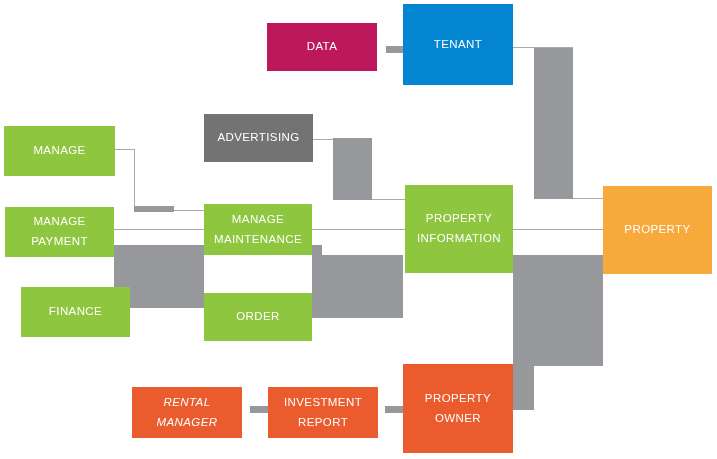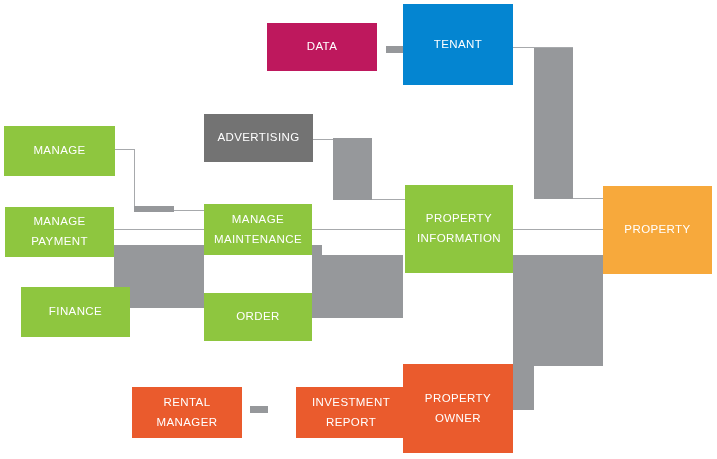--- a/index.html
+++ b/index.html
@@ -57,19 +57,19 @@
     <div class="node" style="left: 204px; top: 114px; width: 109px; height: 48px; background: #737373; color: rgb(255, 255, 255);"><span>ADVERTISING</span></div>
     <div class="node" style="left: 5px; top: 207px; width: 109px; height: 50px; background: rgb(142, 198, 63); color: rgb(255, 255, 255);"><span>MANAGE
 PAYMENT</span></div>
     <div class="node" style="left: 204px; top: 204px; width: 108px; height: 51px; background: rgb(142, 198, 63); color: rgb(255, 255, 255);"><span>MANAGE
 MAINTENANCE</span></div>
     <div class="node" style="left: 405px; top: 185px; width: 108px; height: 88px; background: rgb(142, 198, 63); color: rgb(255, 255, 255);"><span>PROPERTY
 INFORMATION</span></div>
     <div class="node" style="left: 603px; top: 186px; width: 109px; height: 88px; background: rgb(247, 169, 60); color: rgb(255, 255, 255);"><span>PROPERTY</span></div>
     <div class="node" style="left: 21px; top: 287px; width: 109px; height: 50px; background: rgb(142, 198, 63); color: rgb(255, 255, 255);"><span>FINANCE</span></div>
     <div class="node" style="left: 204px; top: 293px; width: 108px; height: 48px; background: rgb(142, 198, 63); color: rgb(255, 255, 255);"><span>ORDER</span></div>
-    <div class="node" style="left: 132px; top: 387px; width: 110px; height: 51px; background: rgb(234, 91, 45); color: rgb(255, 255, 255);"><span>RENTAL
+    <div class="node" style="left: 132px; top: 387px; width: 110px; height: 51px; background: rgb(234, 91, 45); color: rgb(255, 255, 255); font-style: italic;"><span>RENTAL
 MANAGER</span></div>
-    <div class="node" style="left: 268px; top: 387px; width: 110px; height: 51px; background: rgb(234, 91, 45); color: rgb(255, 255, 255); margin-left: 28px;"><span>INVESTMENT
+    <div class="node" style="left: 268px; top: 387px; width: 110px; height: 51px; background: rgb(234, 91, 45); color: rgb(255, 255, 255);"><span>INVESTMENT
 REPORT</span></div>
     <div class="node" style="left: 403px; top: 364px; width: 110px; height: 89px; background: rgb(234, 91, 45); color: rgb(255, 255, 255);"><span>PROPERTY
 OWNER</span></div>
   </div>
 
 </body></html>

